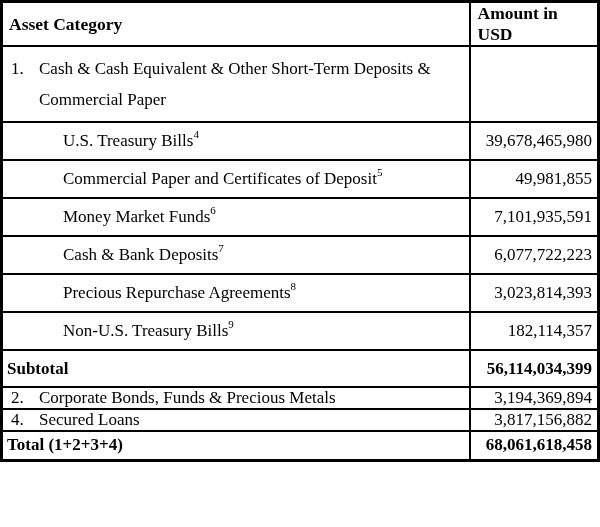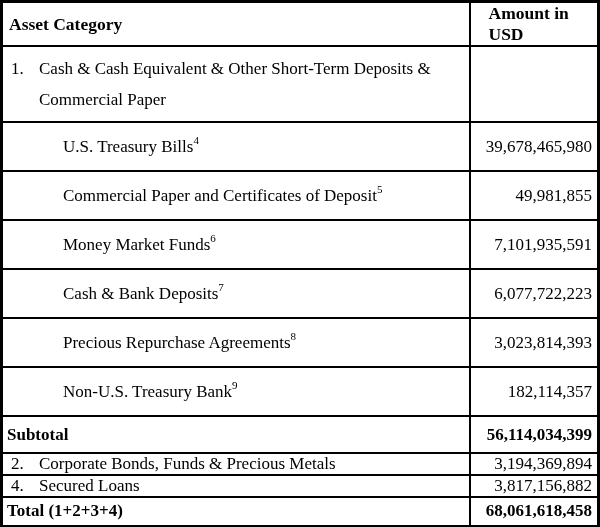--- a/index.html
+++ b/index.html
@@ -23,27 +23,27 @@
   col.c-amt { width: 129px; }
   td, th {
     border: 2px solid #000000;
     padding: 0;
     vertical-align: middle;
     overflow: hidden;
   }
   th { font-weight: bold; text-align: left; }
   tr.hdr      { height: 31px; }
   tr.r-multi  { height: 76px; }
-  tr.r-sub    { height: 49px; }
+  tr.r-sub    { height: 38px; }
   tr.r-bold   { height: 37px; margin-left: 10px; }
   tr.r-sec    { height: 16px; margin-top: 44px; }
   tr.r-total  { height: 29px; }
 
   th.h-cat { padding-left: 6px;  font-size: 17.5px; }
-  th.h-amt { padding-left: 18px;  font-size: 17.5px; }
+  th.h-amt { padding-left: 7px;  font-size: 17.5px; }
 
   td.cat  { text-align: left; }
   td.amt  { text-align: right; padding-right: 5px; }
 
   .num {
     display: inline-block;
     width: 28px;
     margin-left: 8px;
     vertical-align: top;
   }
@@ -103,21 +103,21 @@
     <td class="cat"><span>Cash &amp; Bank Deposits</span><sup>7</sup></td>
     <td class="amt">6,077,722,223</td>
   </tr>
 
   <tr class="r-sub">
     <td class="cat"><span>Precious Repurchase Agreements</span><sup>8</sup></td>
     <td class="amt">3,023,814,393</td>
   </tr>
 
   <tr class="r-sub">
-    <td class="cat"><span>Non-U.S. Treasury Bank</span><sup>9</sup></td>
+    <td class="cat"><span>Non-U.S. Treasury Bills</span><sup>9</sup></td>
     <td class="amt">182,114,357</td>
   </tr>
 
   <tr class="r-bold">
     <td class="cat">Subtotal</td>
     <td class="amt">56,114,034,399</td>
   </tr>
 
   <tr class="r-sec">
     <td class="cat"><span class="num">2.</span><span>Corporate Bonds, Funds &amp; Precious Metals</span></td>

